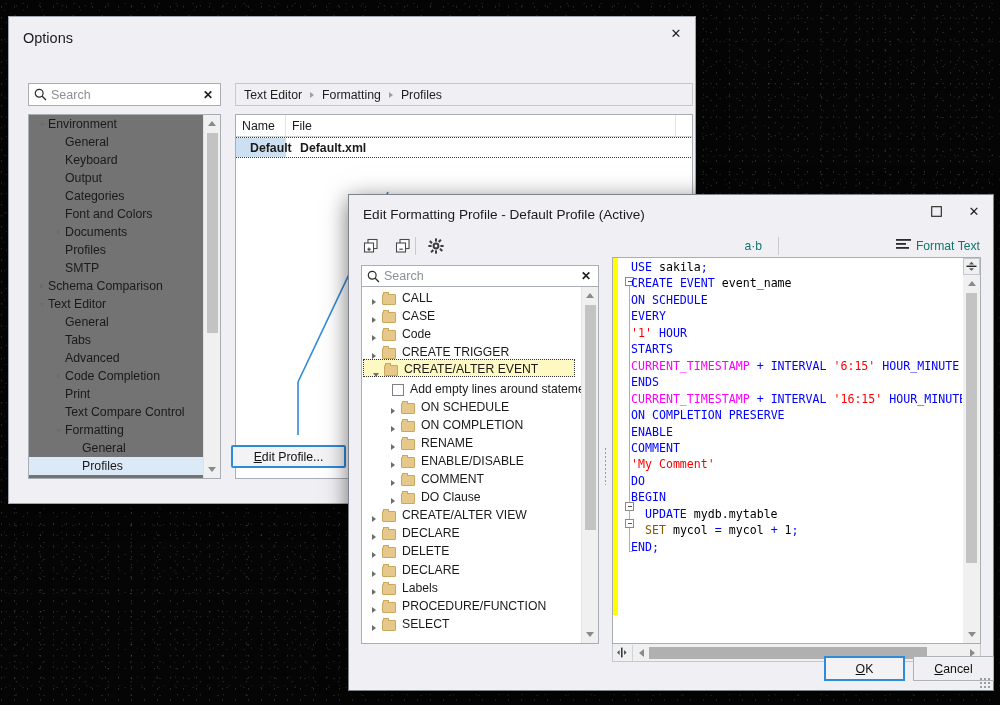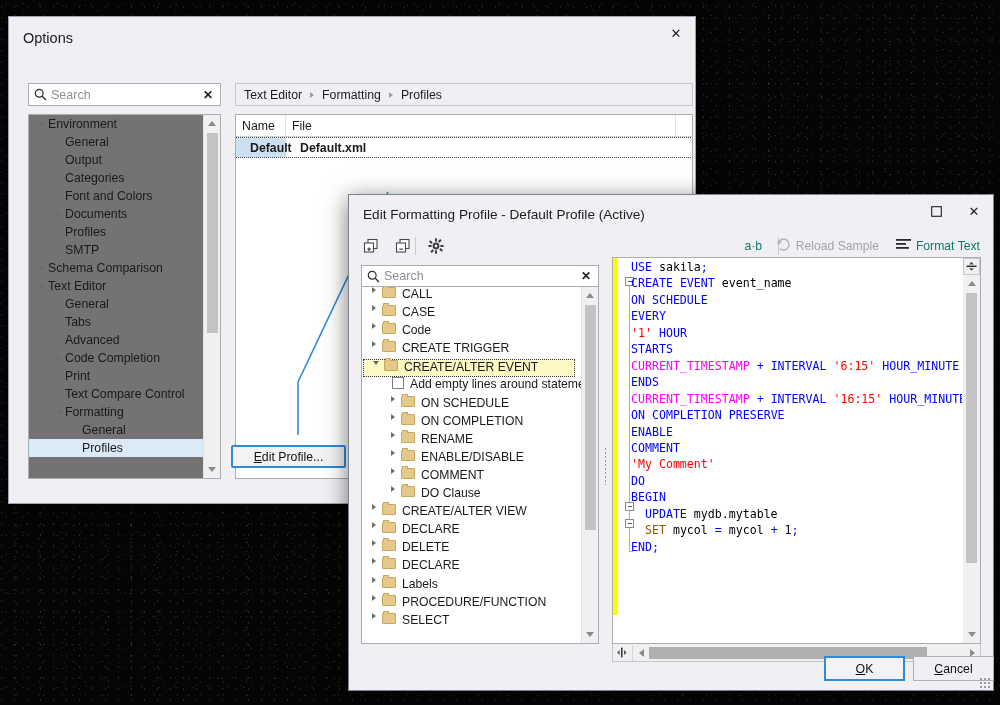--- a/index.html
+++ b/index.html
@@ -375,21 +375,21 @@
   #fmt-tree {
     position: absolute;
     left: 0; top: 0;
     width: 220px;
     height: 100%;
     overflow: hidden;
   }
   .ftrow {
     height: 18.1px;
     display: flex;
-    align-items: flex-start;
+    align-items: flex-end;
     font-size: 12.2px;
     white-space: nowrap;
     box-sizing: border-box;
   }
   .ftrow.sel {
     background: #fef9c3;
     border: 1px dotted #333;
     margin: 0 7px 0 1px;
   }
   .ftrow .arrow {
@@ -662,20 +662,24 @@
     <div id="opt-tree">
         <div class="otrow ind0">
           <span class="arrow">
             <span class="tri-down"></span>
           </span>
           <span>Environment</span>
         </div>
         <div class="otrow ind1">
           <span class="arrow"></span>
           <span>General</span>
+        </div>
+        <div class="otrow ind1">
+          <span class="arrow"></span>
+          <span>Keyboard</span>
         </div>
         <div class="otrow ind1">
           <span class="arrow"></span>
           <span>Output</span>
         </div>
         <div class="otrow ind1">
           <span class="arrow"></span>
           <span>Categories</span>
         </div>
         <div class="otrow ind1">
@@ -830,29 +834,20 @@
           <rect x="1.9" y="2.6" width="2" height="3.2" transform="rotate(-45 2.9 4.2)"></rect>
           <rect x="12.1" y="10.2" width="2" height="3.2" transform="rotate(-45 13.1 11.8)"></rect>
           <rect x="2.6" y="12.1" width="3.2" height="2" transform="rotate(-45 4.2 13.1)"></rect>
           <rect x="10.2" y="1.9" width="3.2" height="2" transform="rotate(-45 11.8 2.9)"></rect>
         </g>
       </svg>
     </div>
 
     <div class="tb-btn" style="right:226px;">a·b</div>
     <div class="tb-sep" style="right:214px;"></div>
-    <div class="tb-btn disabled" style="right:109px;">
-      <span>
-        <svg width="15" height="15" viewBox="0 0 15 15">
-            <path d="M2 7.5a5.5 5.5 0 1 1 1.7 4" fill="none" stroke="#b3b6bb" stroke-width="1.4"></path>
-            <polygon points="1.2,3.4 6.2,3.4 3.7,7.6" fill="#b3b6bb"></polygon>
-          </svg>
-      </span>
-      <span><span class="u">R</span><span>eload Sample</span></span>
-    </div>
     <div class="tb-btn" style="right:8px;">
       <span>
         <svg width="15" height="13" viewBox="0 0 15 13">
             <g fill="#2b2b2b">
               <rect x="0" y="1" width="15" height="1.8"></rect>
               <rect x="0" y="5" width="10" height="1.8"></rect>
               <rect x="0" y="9" width="13" height="1.8"></rect>
             </g>
           </svg>
       </span>

